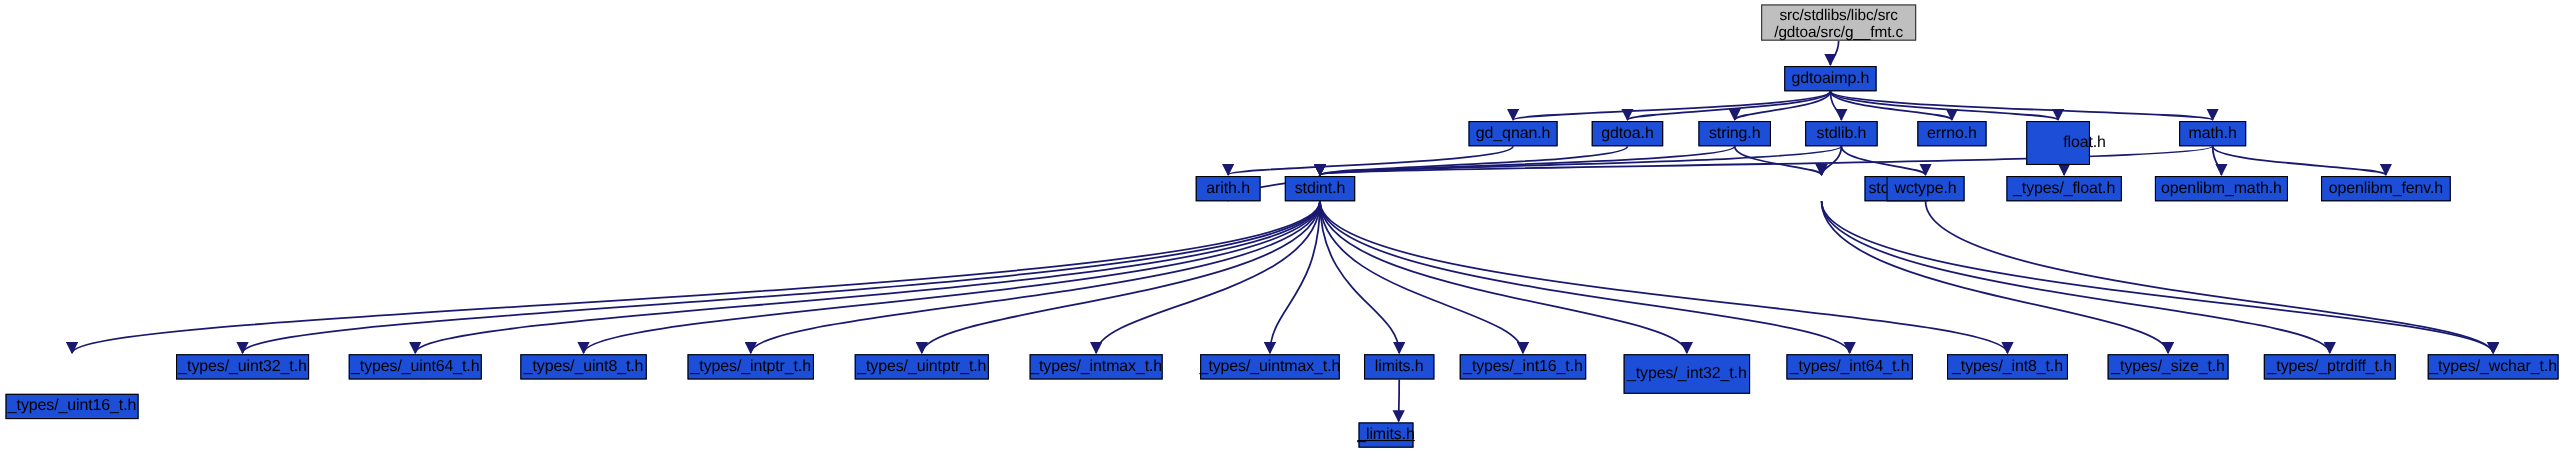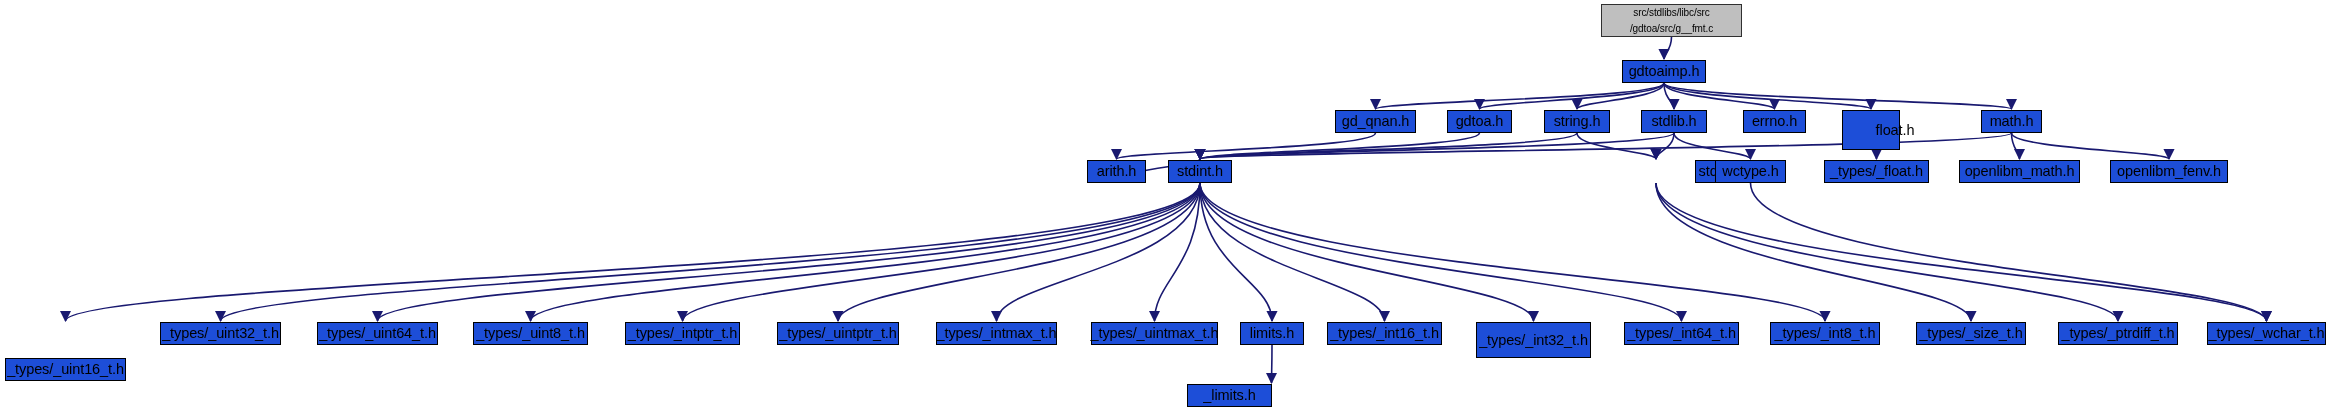--- a/index.html
+++ b/index.html
@@ -35,21 +35,21 @@
     display: flex;
     align-items: center;
     justify-content: center;
     white-space: pre;
     letter-spacing: -0.1px;
     z-index: 3;
   }
   .node.root {
     background: #bfbfbf;
     border: 1px solid #303030;
-    font-size: 10px;
+    font-size: 14px;
     line-height: 16px;
   }
 </style>
 </head>
 <body>
 
 <div id="graph-root">
   <svg id="edges" viewBox="0 0 2333 416">
     <defs>
       <marker id="arrow" viewBox="0 0 10 10" refX="9" refY="5" markerWidth="7" markerHeight="7" orient="auto-start-reverse">
@@ -124,15 +124,15 @@
       <div class="node" style="left: 936px; top: 322px; width: 121px; height: 23px;">_types/_intmax_t.h</div>
       <div class="node" style="left: 1091px; top: 322px; width: 127px; height: 23px;">_types/_uintmax_t.h</div>
       <div class="node" style="left: 1240px; top: 322px; width: 64px; height: 23px;">limits.h</div>
       <div class="node" style="left: 1327px; top: 322px; width: 115px; height: 23px;">_types/_int16_t.h</div>
       <div class="node" style="left: 1476px; top: 322px; width: 115px; height: 36px;">_types/_int32_t.h</div>
       <div class="node" style="left: 1624px; top: 322px; width: 115px; height: 23px;">_types/_int64_t.h</div>
       <div class="node" style="left: 1770px; top: 322px; width: 110px; height: 23px;">_types/_int8_t.h</div>
       <div class="node" style="left: 1916px; top: 322px; width: 110px; height: 23px;">_types/_size_t.h</div>
       <div class="node" style="left: 2058px; top: 322px; width: 120px; height: 23px;">_types/_ptrdiff_t.h</div>
       <div class="node" style="left: 2207px; top: 322px; width: 119px; height: 23px;">_types/_wchar_t.h</div>
-      <div class="node" style="left: 1187px; top: 384px; width: 85px; height: 23px;">_limits.h</div>
+      <div class="node" style="left: 1235px; top: 384px; width: 50px; height: 23px; text-decoration: underline;">_limits.h</div>
     </div>
 </div>
 
 </body></html>

